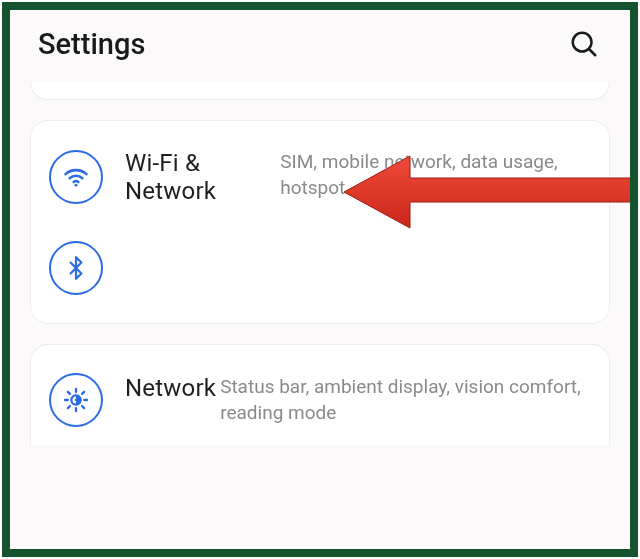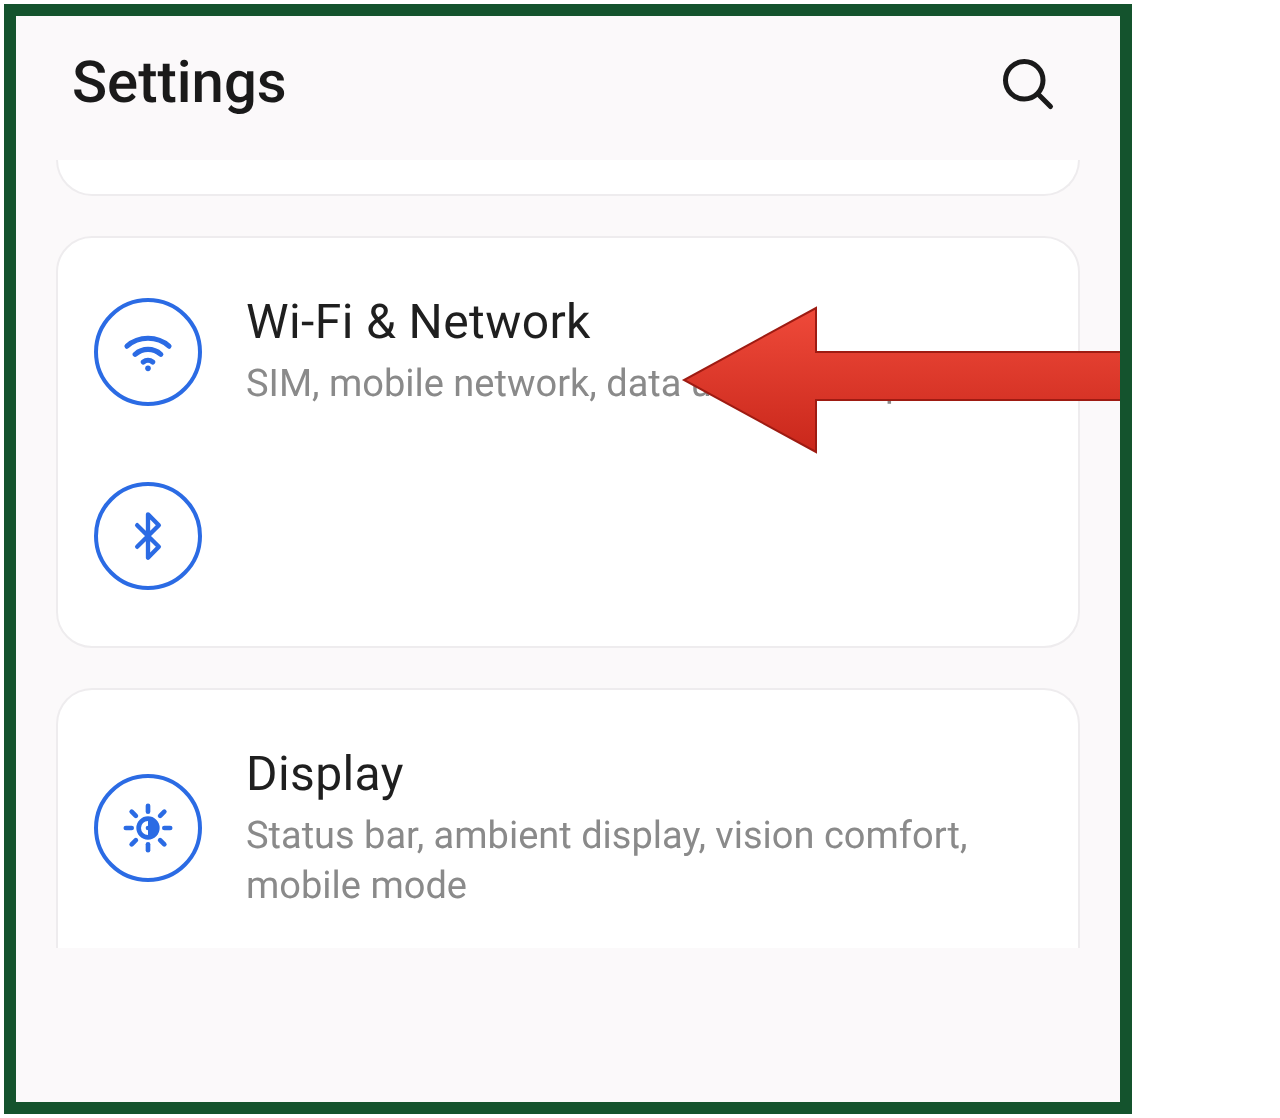--- a/index.html
+++ b/index.html
@@ -4,24 +4,24 @@
 <style>
   * { box-sizing: border-box; margin: 0; padding: 0; }
   body {
     font-family: -apple-system, BlinkMacSystemFont, "Segoe UI", Roboto, Helvetica, Arial, sans-serif;
     background: #fff;
     width: 640px;
     height: 559px;
     overflow: hidden;
   }
   .frame {
-    width: 564px;
+    width: 636px;
     height: 555px;
     margin: 2px;
-    border: 6px solid #14532d;
+    border: 8px solid #14532d;
     background: #fbf9fa;
     position: relative;
     overflow: hidden;
   }
   .header {
     display: flex;
     align-items: center;
     justify-content: space-between;
     padding: 14px 26px 18px 28px;
     background: #fbf9fa;
@@ -72,21 +72,21 @@
     min-width: 54px;
     border: 2px solid #2b6be4;
     border-radius: 50%;
     display: flex;
     align-items: center;
     justify-content: center;
     color: #2b6be4;
   }
   .row-text {
     display: flex;
-    flex-direction: column;
+    flex-direction: row;
     gap: 4px;
     min-width: 0;
   }
   .row-title {
     font-size: 24px;
     font-weight: 400;
     color: #1f1f1f;
     letter-spacing: 0.2px;
   }
   .row-sub {
@@ -160,22 +160,22 @@
           <line x1="12" y1="19" x2="12" y2="21.5"></line>
           <line x1="2.5" y1="12" x2="5" y2="12"></line>
           <line x1="19" y1="12" x2="21.5" y2="12"></line>
           <line x1="5" y1="5" x2="6.8" y2="6.8"></line>
           <line x1="17.2" y1="17.2" x2="19" y2="19"></line>
           <line x1="5" y1="19" x2="6.8" y2="17.2"></line>
           <line x1="17.2" y1="6.8" x2="19" y2="5"></line>
         </svg>
       </div>
       <div class="row-text">
-        <div class="row-title">Display</div>
-        <div class="row-sub">Status bar, ambient display, vision comfort, mobile mode</div>
+        <div class="row-title">Network</div>
+        <div class="row-sub">Status bar, ambient display, vision comfort, reading mode</div>
       </div>
     </div>
 
   </div>
 
   <svg class="arrow" width="320" height="90" viewBox="0 0 320 90">
     <defs>
       <linearGradient id="arrGrad" x1="0" y1="0" x2="0" y2="1">
         <stop offset="0" stop-color="#ef4a3a"></stop>
         <stop offset="1" stop-color="#c9271b"></stop>

